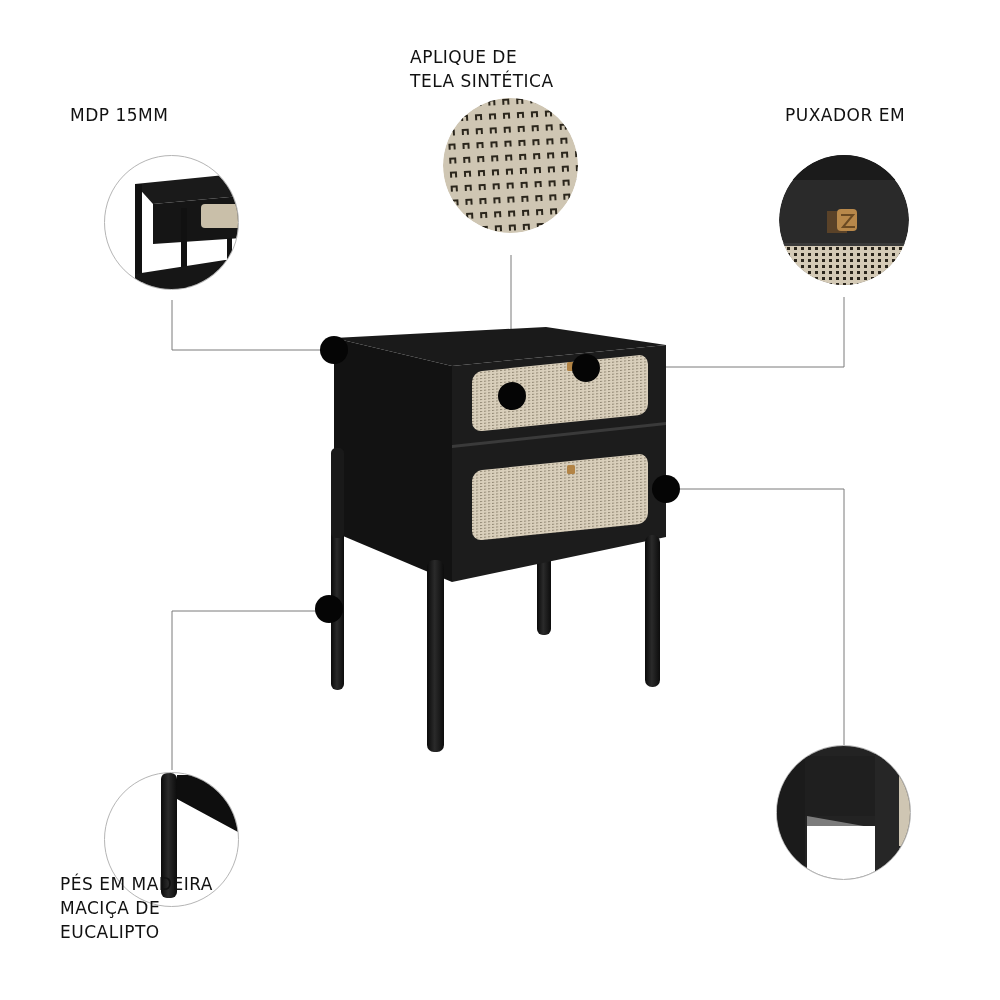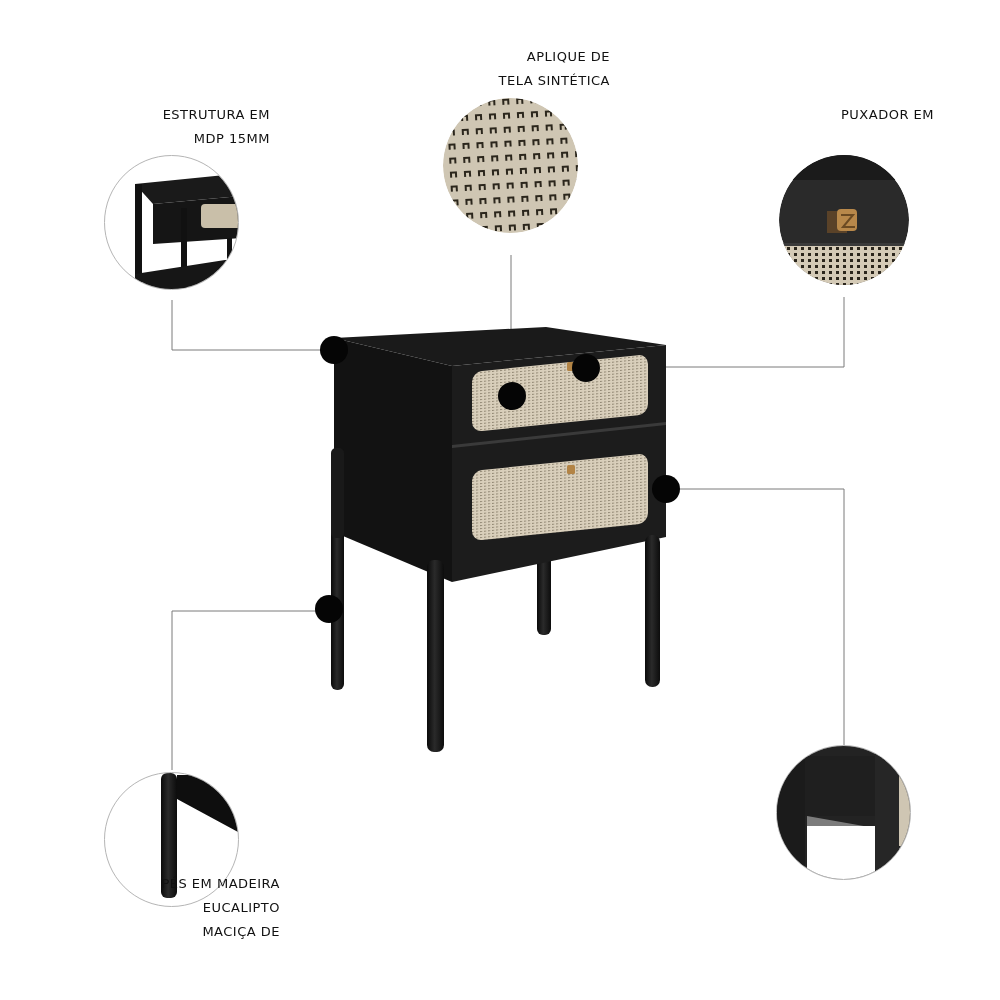--- a/index.html
+++ b/index.html
@@ -1,18 +1,18 @@
 <!DOCTYPE html>
 <html><head>
 <meta charset="utf-8">
 <style>
   html, body { margin: 0; padding: 0; background: #ffffff; }
   body { width: 1000px; height: 1000px; position: relative; overflow: hidden;
          font-family: "DejaVu Sans", sans-serif; }
-  .label { position: absolute; text-align: right; color: #111; font-size: 13px;
+  .label { position: absolute; text-align: left; color: #111; font-size: 17px;
            line-height: 24px; letter-spacing: 0.5px; text-transform: uppercase;
            font-family: "DejaVu Sans", sans-serif; }
   .label div { white-space: nowrap; }
   .detail { position: absolute; border-radius: 50%; overflow: hidden;
             border: 1px solid #b5b5b5; background: #fff; box-sizing: border-box; }
   .detail svg { display: block; }
   #diagram { position: absolute; left: 0; top: 0; }
 </style>
 </head>
 <body>
@@ -122,29 +122,28 @@
     <rect x="28" y="10" width="80" height="60" fill="#1f1f1f"></rect>
     <polygon points="30,70 98,82 98,92 30,80" fill="#7c7c7c"></polygon>
     <circle cx="70" cy="82" r="2" fill="#222"></circle>
     <rect x="30" y="80" width="68" height="55" fill="#ffffff"></rect>
     <rect x="98" y="0" width="24" height="135" fill="#262626"></rect>
     <rect x="122" y="30" width="13" height="70" fill="#cfc6b3"></rect>
   </svg>
 </div>
 
 <div class="label" style="left:70px;top:103px;width:200px;">
-  <div>ESTRUTURA EM</div>
   <div>MDP 15MM</div>
 </div>
 <div class="label" style="left:410px;top:45px;width:200px;">
   <div>APLIQUE DE</div>
   <div>TELA SINTÉTICA</div>
 </div>
-<div class="label" style="left:734px;top:103px;width:200px;">
+<div class="label" style="left:785px;top:103px;width:200px;">
   <div>PUXADOR EM</div>
 </div>
 <div class="label" style="left:60px;top:872px;width:220px;">
   <div>PÉS EM MADEIRA</div>
+  <div>MACIÇA DE</div>
   <div>EUCALIPTO</div>
-  <div>MACIÇA DE</div>
 </div>
 <div class="label" style="left:740px;top:886px;width:200px;">
 </div>
 
 </body></html>

